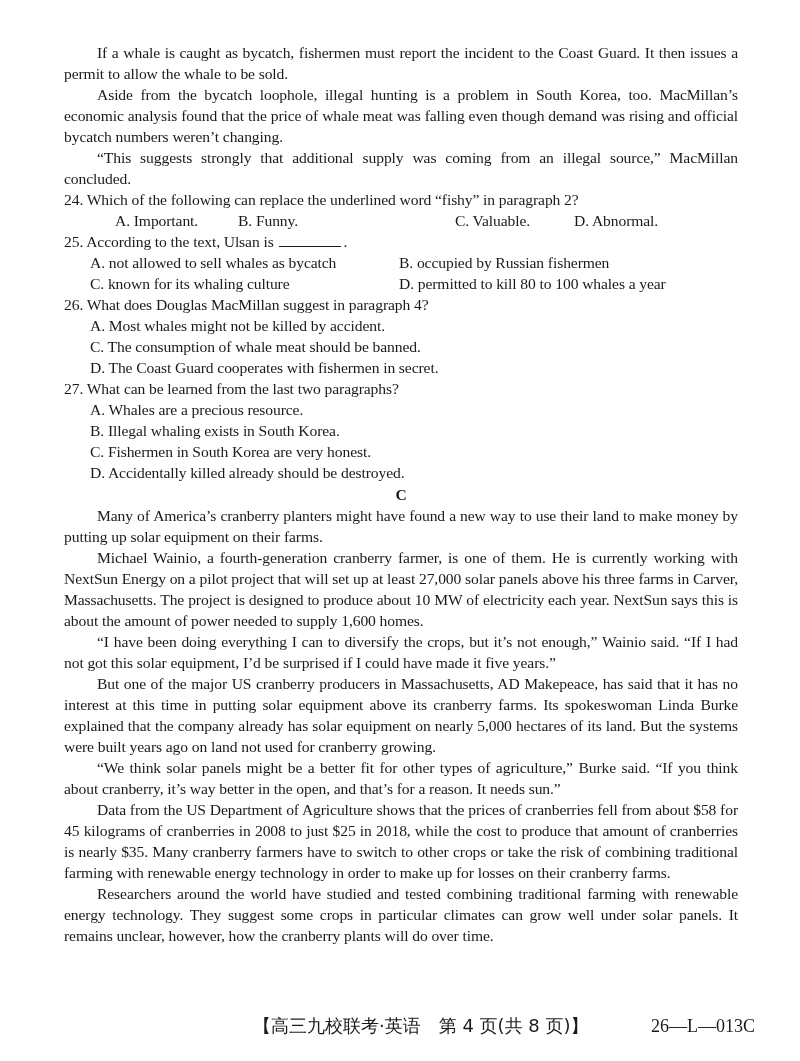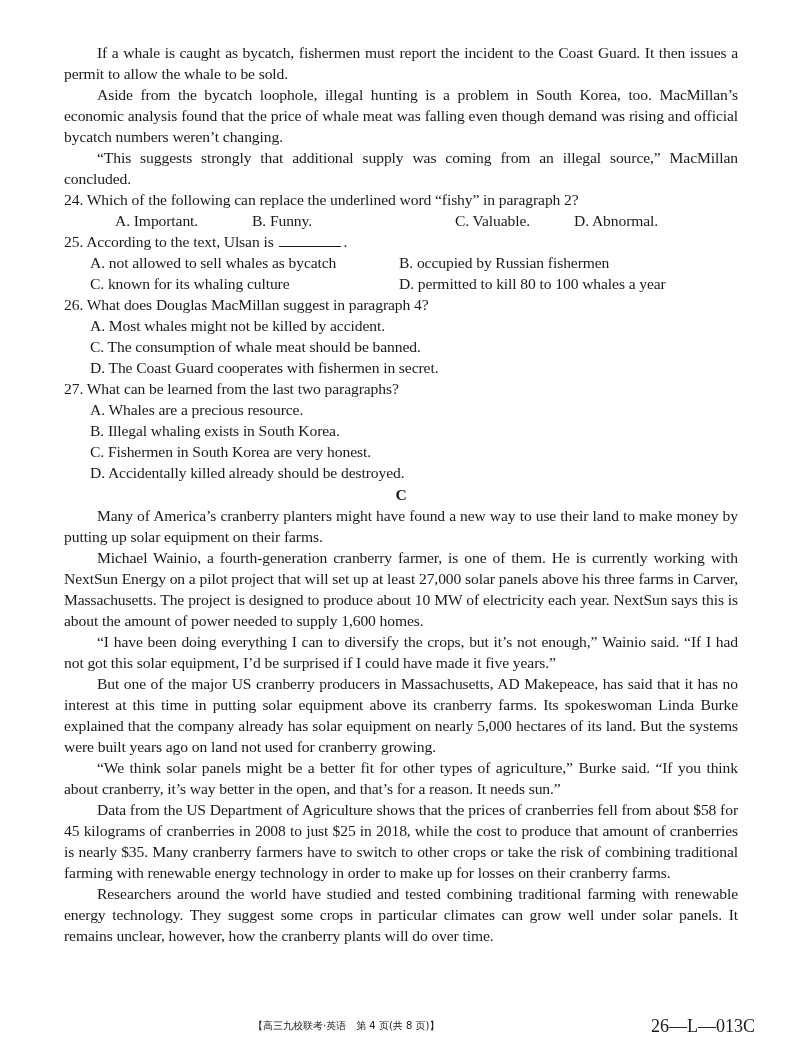--- a/index.html
+++ b/index.html
@@ -39,21 +39,21 @@
     .opts-4 {
       position: relative;
       height: 21px;
     }
     .opts-4 span {
       position: absolute;
       top: 0;
       white-space: nowrap;
     }
     .opts-4 .o0 { left: 26px; margin-left: 25px; }
-    .opts-4 .o1 { left: 188px; }
+    .opts-4 .o1 { left: 174px; }
     .opts-4 .o2 { left: 347px; margin-left: 44px; }
     .opts-4 .o3 { left: 510px; }
     .opts-2 {
       position: relative;
       height: 21px;
     }
     .opts-2 span {
       position: absolute;
       top: 0;
       white-space: nowrap;
@@ -86,21 +86,21 @@
       left: 0;
       width: 800px;
       height: 22px;
       font-size: 15px;
       line-height: 22px;
     }
     .footer .center-label {
       position: absolute;
       left: 253px;
       font-family: "DejaVu Sans", sans-serif;
-      font-size: 10px;
+      font-size: 18px;
       letter-spacing: 0px;
     }
     .footer .code {
       position: absolute;
       left: 651px;
       font-family: "Liberation Serif", serif;
       font-size: 18px;
     }
   </style>
 </head>

